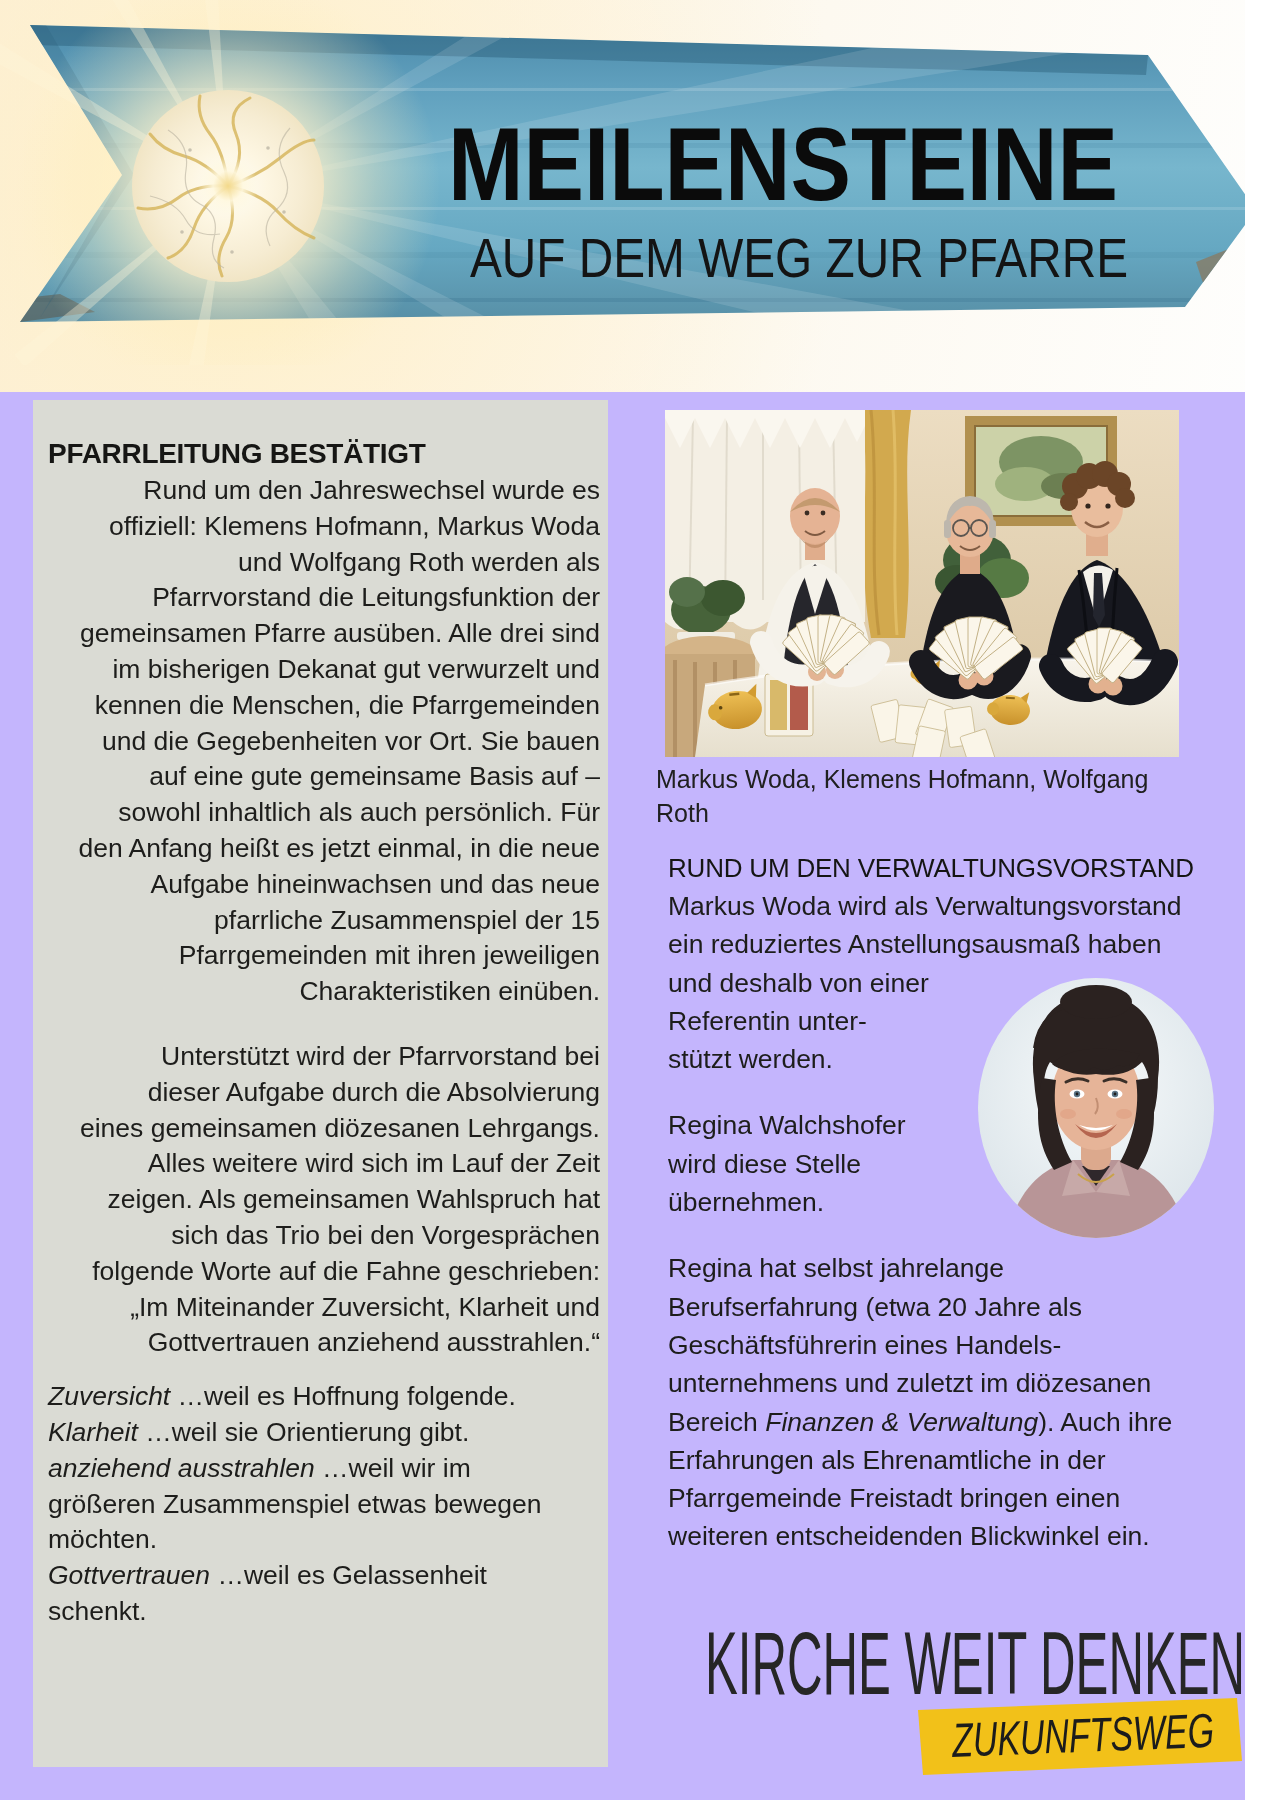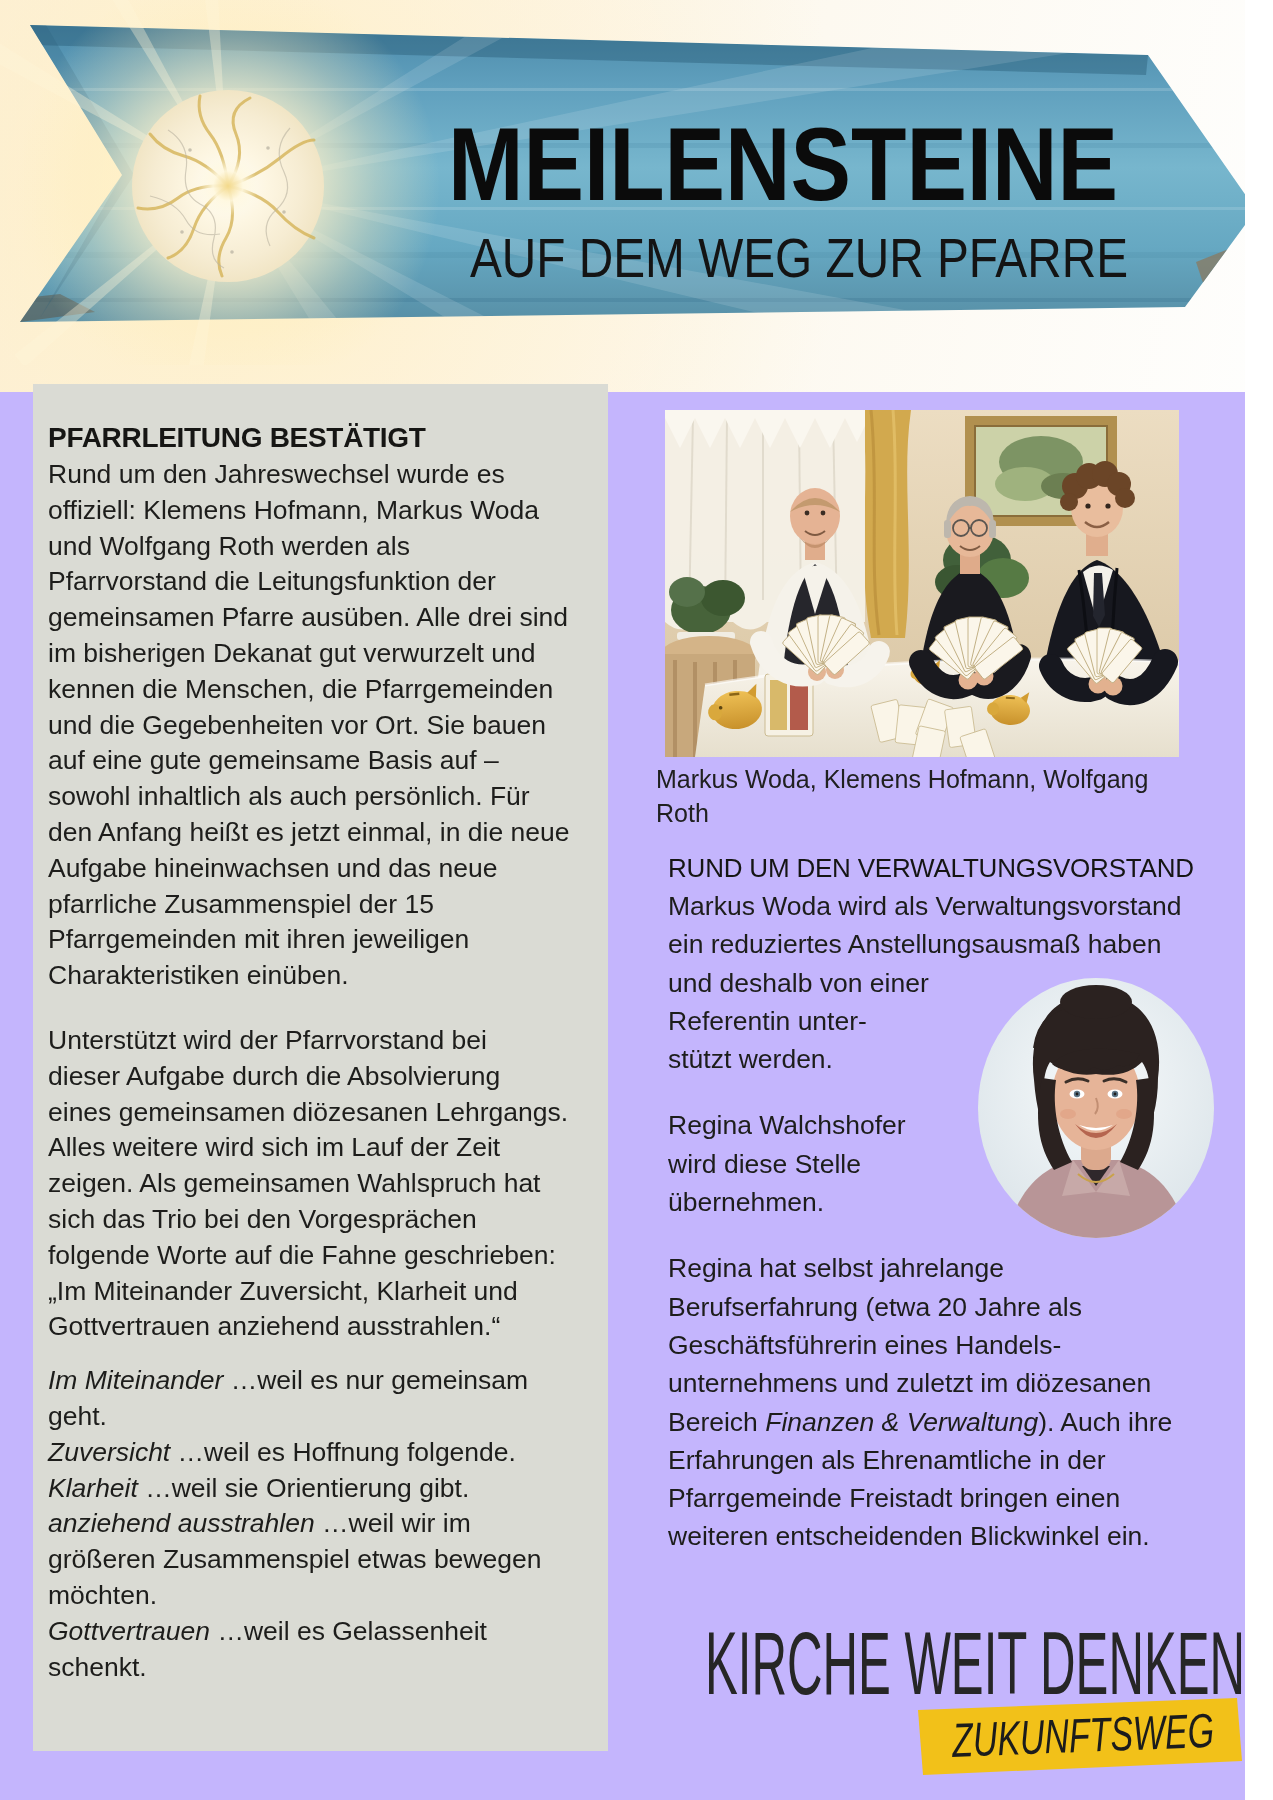--- a/index.html
+++ b/index.html
@@ -13,30 +13,30 @@
   
   .top-band{
     left:0; top:0; width:1273px; height:392px;
     background:
       radial-gradient(circle at 230px 190px, rgba(255,240,198,.95) 0%, rgba(255,241,205,.55) 26%, rgba(255,244,220,0) 58%),
       linear-gradient(100deg, #fbeed6 0%, #fcf3e3 30%, #fdf9f0 62%, #fefefd 100%);
   }
   .banner-svg{left:0; top:0; width:1273px; height:365px;}
   
   .left-box{
-    left:33px; top:384px; width:575px; height:1367px;
+    left:33px; top:400px; width:575px; height:1367px;
     background:#dadbd4; box-sizing:border-box;
     padding:35px 8px 12px 15px;
   }
   .left-head{
     font-size:28px; font-weight:bold; line-height:38px; margin:0;
     letter-spacing:-0.3px; color:#161614; white-space:pre;
   }
   .para{
-    font-size:26.5px; line-height:35.8px; white-space:pre; margin:0 0 29px 0;
+    font-size:26.5px; line-height:35.8px; white-space:pre; margin:0 0 29px 0;text-align:right;
   }
   .para.p2{margin-bottom:18px;}
   .motto{font-size:26.5px; line-height:35.8px; white-space:pre; margin:0;}
   .motto i{font-style:italic;}
   
   .photo-men{left:665px; top:410px; width:514px; height:347px; overflow:hidden;}
   .caption{left:656px; top:762px; width:540px; font-size:25px; line-height:34px; color:#202020;}
   .right-col{left:668px; top:849px; width:575px;}
   .right-head{
     font-size:26px; font-weight:normal; line-height:38px; margin:0; color:#151513;
@@ -168,22 +168,20 @@
 Charakteristiken einüben.</p>
     <p class="para p2">Unterstützt wird der Pfarrvorstand bei
 dieser Aufgabe durch die Absolvierung
 eines gemeinsamen diözesanen Lehrgangs.
 Alles weitere wird sich im Lauf der Zeit
 zeigen. Als gemeinsamen Wahlspruch hat
 sich das Trio bei den Vorgesprächen
 folgende Worte auf die Fahne geschrieben:
 „Im Miteinander Zuversicht, Klarheit und
 Gottvertrauen anziehend ausstrahlen.“</p>
-    <div class="motto"><i>Im Miteinander</i><span> …weil es nur gemeinsam
-geht.</span></div>
     <div class="motto"><i>Zuversicht</i><span> …weil es Hoffnung folgende.</span></div>
     <div class="motto"><i>Klarheit</i><span> …weil sie Orientierung gibt.</span></div>
     <div class="motto"><i>anziehend ausstrahlen</i><span> …weil wir im
 größeren Zusammenspiel etwas bewegen
 möchten.</span></div>
     <div class="motto"><i>Gottvertrauen</i><span> …weil es Gelassenheit
 schenkt.</span></div>
   </div>
 
   <div class="abs photo-men">

